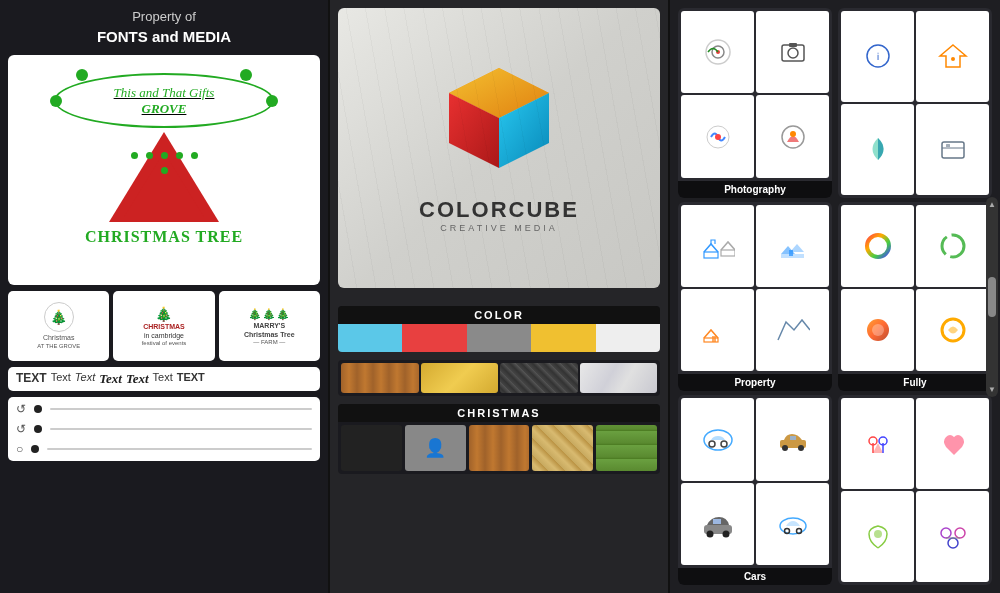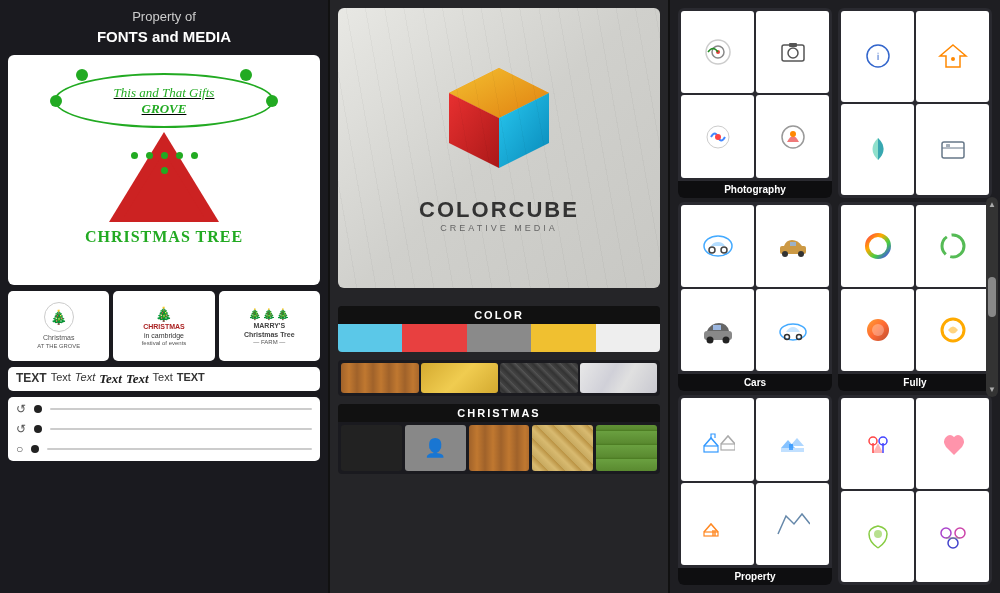--- a/index.html
+++ b/index.html
@@ -674,20 +674,55 @@
                 </svg>
             </div>
           </div>
           <div class="cat-label">Photography</div>
         </div>
 
         <div class="cat-section">
           <div class="cat-icons-grid">
             <div class="cat-icon-cell">
               <svg width="34" height="28" viewBox="0 0 34 28">
+                  <path d="M3 20 L10 12 L17 20" fill="none" stroke="#3399ff" stroke-width="1.5"></path>
+                  <path d="M10 12 L10 8 L14 8 L14 12" fill="none" stroke="#3399ff" stroke-width="1.2"></path>
+                  <rect x="3" y="20" width="14" height="6" fill="none" stroke="#3399ff" stroke-width="1.2"></rect>
+                  <path d="M20 18 L27 10 L34 18" fill="none" stroke="#aaa" stroke-width="1.5"></path>
+                  <rect x="20" y="18" width="14" height="6" fill="none" stroke="#aaa" stroke-width="1.2"></rect>
+                </svg>
+            </div>
+            <div class="cat-icon-cell">
+              <svg width="34" height="28" viewBox="0 0 34 28">
+                  <path d="M5 22 L12 14 L19 22" fill="#3399ff" opacity="0.6"></path>
+                  <path d="M14 20 L21 12 L28 20" fill="#3399ff" opacity="0.4"></path>
+                  <rect x="5" y="22" width="23" height="4" fill="#3399ff" opacity="0.3"></rect>
+                  <rect x="13" y="18" width="4" height="6" fill="#3399ff" opacity="0.8"></rect>
+                </svg>
+            </div>
+            <div class="cat-icon-cell">
+              <svg width="34" height="28" viewBox="0 0 34 28">
+                  <path d="M3 22 L10 14 L17 22" fill="none" stroke="#ff8822" stroke-width="1.5"></path>
+                  <rect x="3" y="22" width="14" height="4" fill="none" stroke="#ff8822" stroke-width="1.2"></rect>
+                  <rect x="11" y="20" width="4" height="6" fill="#ff8822" opacity="0.7"></rect>
+                </svg>
+            </div>
+            <div class="cat-icon-cell">
+              <svg width="34" height="28" viewBox="0 0 34 28">
+                  <path d="M2 24 L10 6 L18 14 L26 4 L34 14" fill="none" stroke="#6688aa" stroke-width="1.5"></path>
+                </svg>
+            </div>
+          </div>
+          <div class="cat-label">Property</div>
+        </div>
+
+        <div class="cat-section">
+          <div class="cat-icons-grid">
+            <div class="cat-icon-cell">
+              <svg width="34" height="28" viewBox="0 0 34 28">
                   <ellipse cx="17" cy="14" rx="14" ry="10" fill="none" stroke="#44aaff" stroke-width="1.5"></ellipse>
                   <path d="M10 14 Q12 10 17 10 Q22 10 24 14" fill="#44aaff" opacity="0.4"></path>
                   <circle cx="11" cy="18" r="3" fill="none" stroke="#444" stroke-width="1.5"></circle>
                   <circle cx="23" cy="18" r="3" fill="none" stroke="#444" stroke-width="1.5"></circle>
                 </svg>
             </div>
             <div class="cat-icon-cell">
               <svg width="34" height="28" viewBox="0 0 34 28">
                   <rect x="4" y="14" width="26" height="8" rx="2" fill="#cc9944"></rect>
                   <path d="M8 14 Q10 8 16 8 Q22 8 26 14" fill="#cc9944"></path>
@@ -708,55 +743,20 @@
             <div class="cat-icon-cell">
               <svg width="34" height="28" viewBox="0 0 34 28">
                   <ellipse cx="17" cy="16" rx="13" ry="8" fill="none" stroke="#44aaff" stroke-width="1.5"></ellipse>
                   <path d="M10 16 Q13 11 17 11 Q21 11 24 16" fill="#44aaff" opacity="0.3"></path>
                   <circle cx="11" cy="21" r="2.5" fill="none" stroke="#333" stroke-width="1.5"></circle>
                   <circle cx="23" cy="21" r="2.5" fill="none" stroke="#333" stroke-width="1.5"></circle>
                 </svg>
             </div>
           </div>
           <div class="cat-label">Cars</div>
-        </div>
-
-        <div class="cat-section">
-          <div class="cat-icons-grid">
-            <div class="cat-icon-cell">
-              <svg width="34" height="28" viewBox="0 0 34 28">
-                  <path d="M3 20 L10 12 L17 20" fill="none" stroke="#3399ff" stroke-width="1.5"></path>
-                  <path d="M10 12 L10 8 L14 8 L14 12" fill="none" stroke="#3399ff" stroke-width="1.2"></path>
-                  <rect x="3" y="20" width="14" height="6" fill="none" stroke="#3399ff" stroke-width="1.2"></rect>
-                  <path d="M20 18 L27 10 L34 18" fill="none" stroke="#aaa" stroke-width="1.5"></path>
-                  <rect x="20" y="18" width="14" height="6" fill="none" stroke="#aaa" stroke-width="1.2"></rect>
-                </svg>
-            </div>
-            <div class="cat-icon-cell">
-              <svg width="34" height="28" viewBox="0 0 34 28">
-                  <path d="M5 22 L12 14 L19 22" fill="#3399ff" opacity="0.6"></path>
-                  <path d="M14 20 L21 12 L28 20" fill="#3399ff" opacity="0.4"></path>
-                  <rect x="5" y="22" width="23" height="4" fill="#3399ff" opacity="0.3"></rect>
-                  <rect x="13" y="18" width="4" height="6" fill="#3399ff" opacity="0.8"></rect>
-                </svg>
-            </div>
-            <div class="cat-icon-cell">
-              <svg width="34" height="28" viewBox="0 0 34 28">
-                  <path d="M3 22 L10 14 L17 22" fill="none" stroke="#ff8822" stroke-width="1.5"></path>
-                  <rect x="3" y="22" width="14" height="4" fill="none" stroke="#ff8822" stroke-width="1.2"></rect>
-                  <rect x="11" y="20" width="4" height="6" fill="#ff8822" opacity="0.7"></rect>
-                </svg>
-            </div>
-            <div class="cat-icon-cell">
-              <svg width="34" height="28" viewBox="0 0 34 28">
-                  <path d="M2 24 L10 6 L18 14 L26 4 L34 14" fill="none" stroke="#6688aa" stroke-width="1.5"></path>
-                </svg>
-            </div>
-          </div>
-          <div class="cat-label">Property</div>
         </div>
       </div>
 
       <div class="cat-column">
 
         <div class="cat-section">
           <div class="cat-icons-grid">
             <div class="cat-icon-cell">
               <svg width="30" height="30" viewBox="0 0 30 30">
                   <circle cx="15" cy="15" r="11" fill="none" stroke="#3366cc" stroke-width="1.5"></circle>

